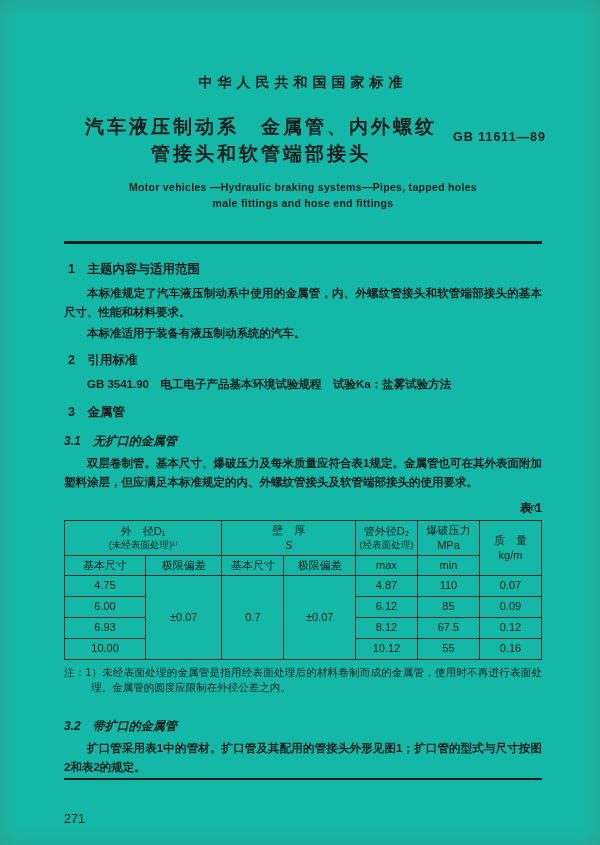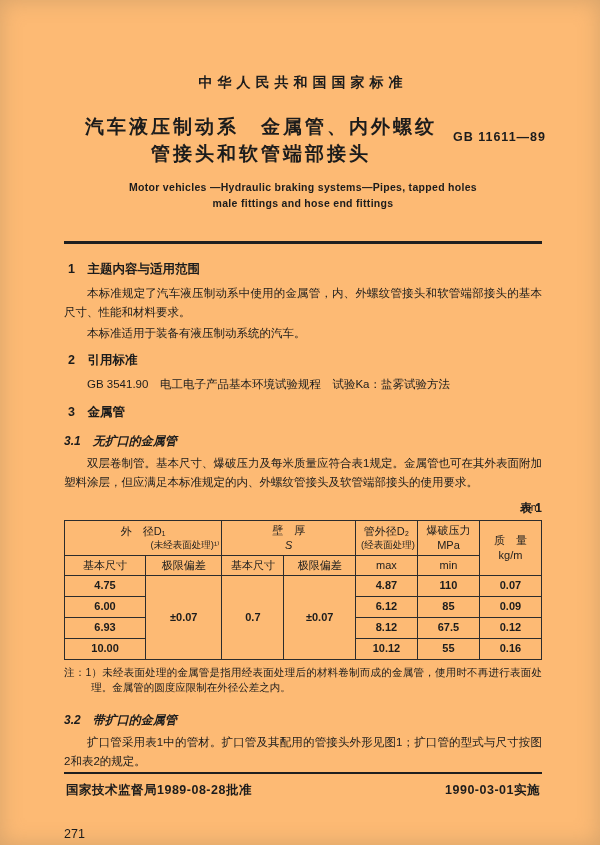--- a/index.html
+++ b/index.html
@@ -4,21 +4,21 @@
 <style>
   * { margin:0; padding:0; box-sizing:border-box; }
   html,body { width:600px; height:845px; }
   body {
     background:#e9e5db;
     font-family:"Liberation Sans","DejaVu Sans",sans-serif;
     color:#1c1c1c;
   }
   .paper {
     width:600px; height:845px;
-    background:#fdba74;
+    background:#14b8a6;
     box-shadow: inset 0 0 22px rgba(110,100,80,.28);
     padding:74px 58px 20px 64px;
     display:flex; flex-direction:column;
     position:relative;
     overflow:hidden;
   }
   .std-header {
     text-align:center; font-weight:bold; font-size:14px;
     letter-spacing:5px;
   }
@@ -37,44 +37,44 @@
   }
   hr.thick {
     border:none; border-top:3px solid #1f1f1f;
     margin:30px 0 8px; width:100%;
   }
   hr.bottom { margin-top:auto; margin-bottom:4px; border-top-width:2.5px; }
   .sec-heading { font-weight:bold; font-size:12.5px; margin:9px 4px 5px; }
   .sub-heading { font-weight:bold; font-size:12px; margin:7px 0 3px;font-style:italic; }
   p.body {
     font-size:11.5px; line-height:1.62; text-indent:2em;
-    margin:1px 0; text-align:justify;
+    margin:1px 0; text-align:justify;font-weight:bold;
   }
   p.ref { text-indent:2em; }
   .caption-row {
     position:relative; text-align:right; font-size:12px;
     margin:8px 0 3px; font-weight:bold;
   }
   .caption-row .unit {
     position:absolute; right:2px; top:1px;
     font-weight:normal; font-size:11px;padding-left:43px;
   }
   table { width:100%; border-collapse:collapse; font-size:11px; table-layout:fixed; }
   th,td {
     border:1px solid #2c2c2c; text-align:center; vertical-align:middle;
     padding:2px 2px; font-weight:normal; line-height:1.35;
   }
   thead tr:first-child th { height:34px; }
   thead tr:last-child th { height:20px; }
   tbody td { height:21px; }
-  .sm { font-size:9.5px;text-align:right; }
+  .sm { font-size:9.5px; }
   .em { font-style:italic; }
-  table .b { font-weight:bold;text-align:center; }
+  table .b { font-weight:normal;text-align:center; }
   .note {
-    font-size:10.5px; line-height:1.45; margin:5px 0 10px;
+    font-size:10.5px; line-height:1.45; margin:5px 0 16px;
     padding-left:2.6em; text-indent:-2.6em; text-align:justify;
   }
   .footer-row {
     display:flex; justify-content:space-between;
     font-weight:bold; font-size:12.5px; padding:4px 2px 0 2px;
     letter-spacing:.5px;
   }
   .page-number {
     text-align:left; font-size:12.5px; margin-top:28px; padding-right:8px;
   }
@@ -190,20 +190,16 @@
     </tbody>
   </table>
 
   <div class="note">注：1）未经表面处理的金属管是指用经表面处理后的材料卷制而成的金属管，使用时不再进行表面处理。金属管的圆度应限制在外径公差之内。</div>
 
   <div class="sub-heading">3.2　带扩口的金属管</div>
   <p class="body">扩口管采用表1中的管材。扩口管及其配用的管接头外形见图1；扩口管的型式与尺寸按图2和表2的规定。</p>
 
   <hr class="thick bottom">
 
-  <div class="footer-row">
-    <span>国家技术监督局1989-08-28批准</span>
-    <span>1990-03-01实施</span>
-  </div>
 
   <div class="page-number">271</div>
 
 </div>
 
 </body></html>

